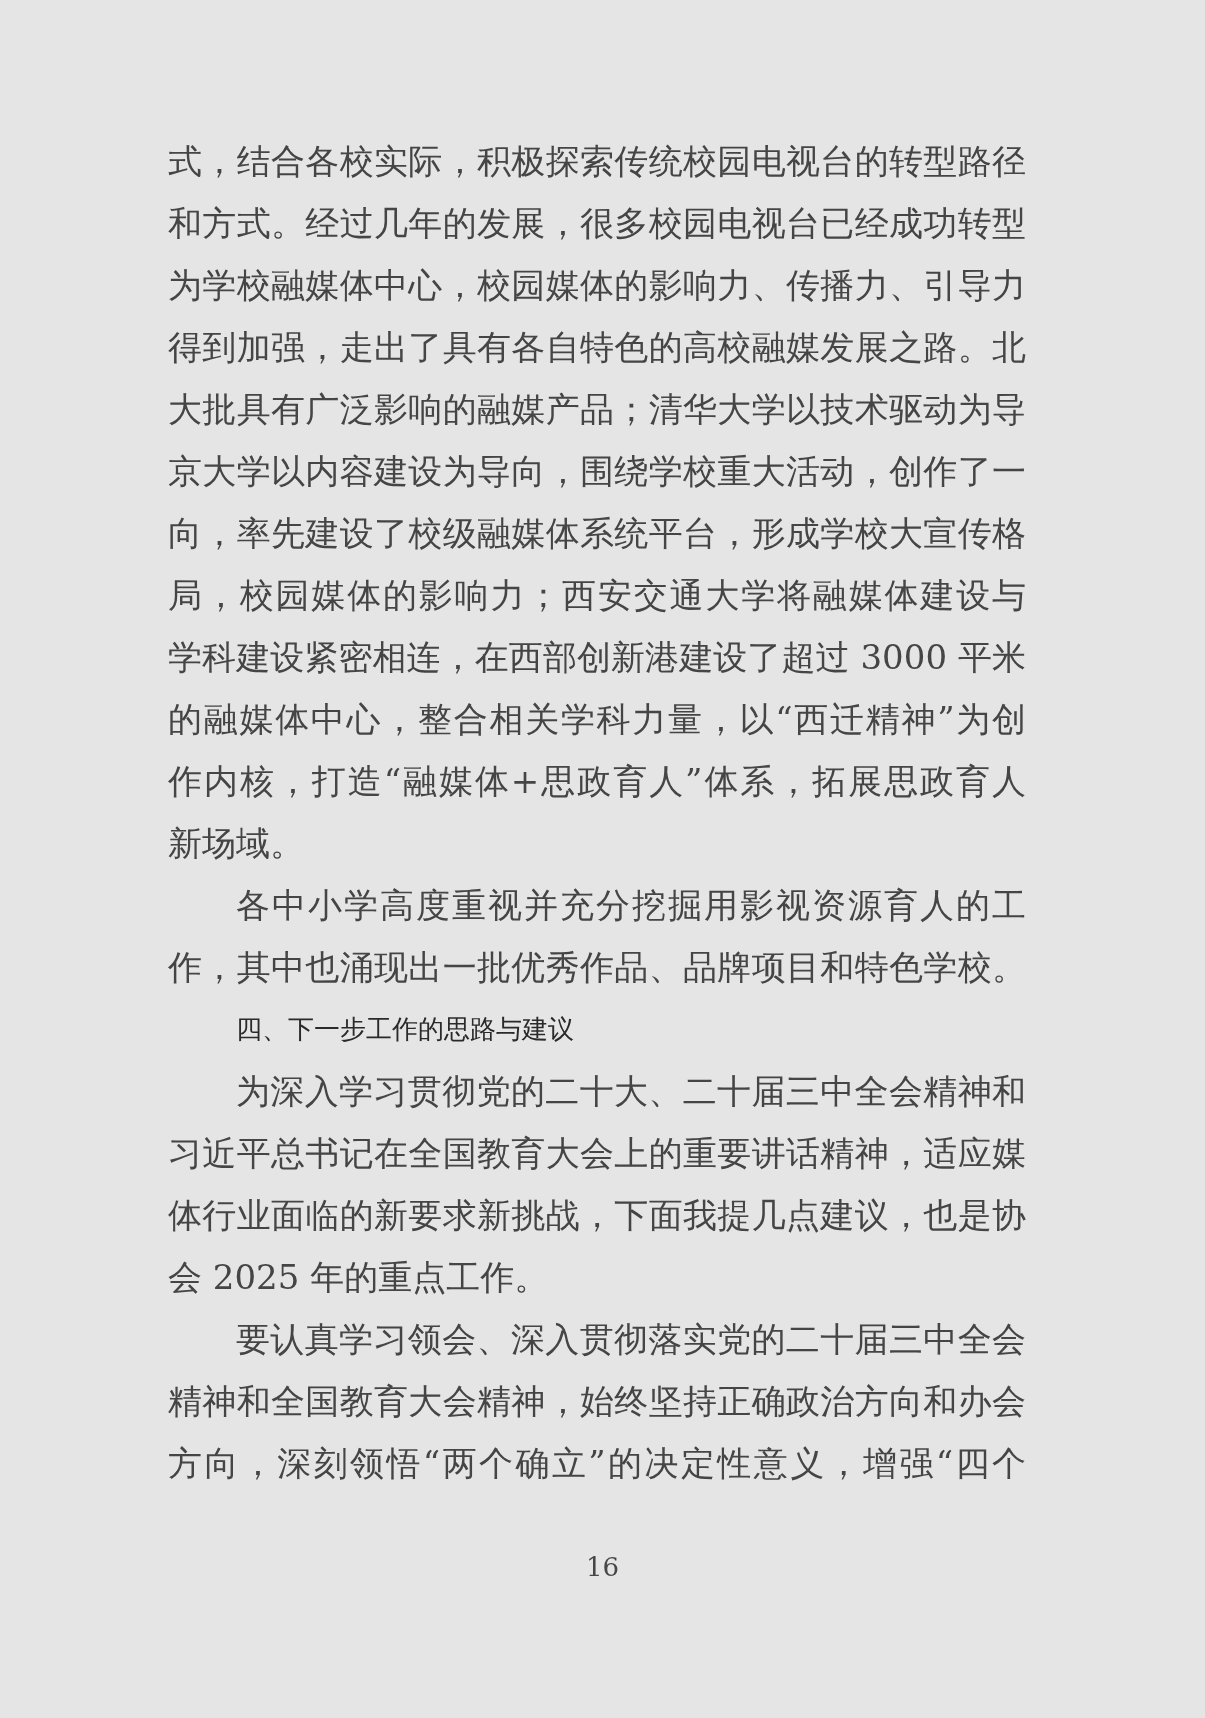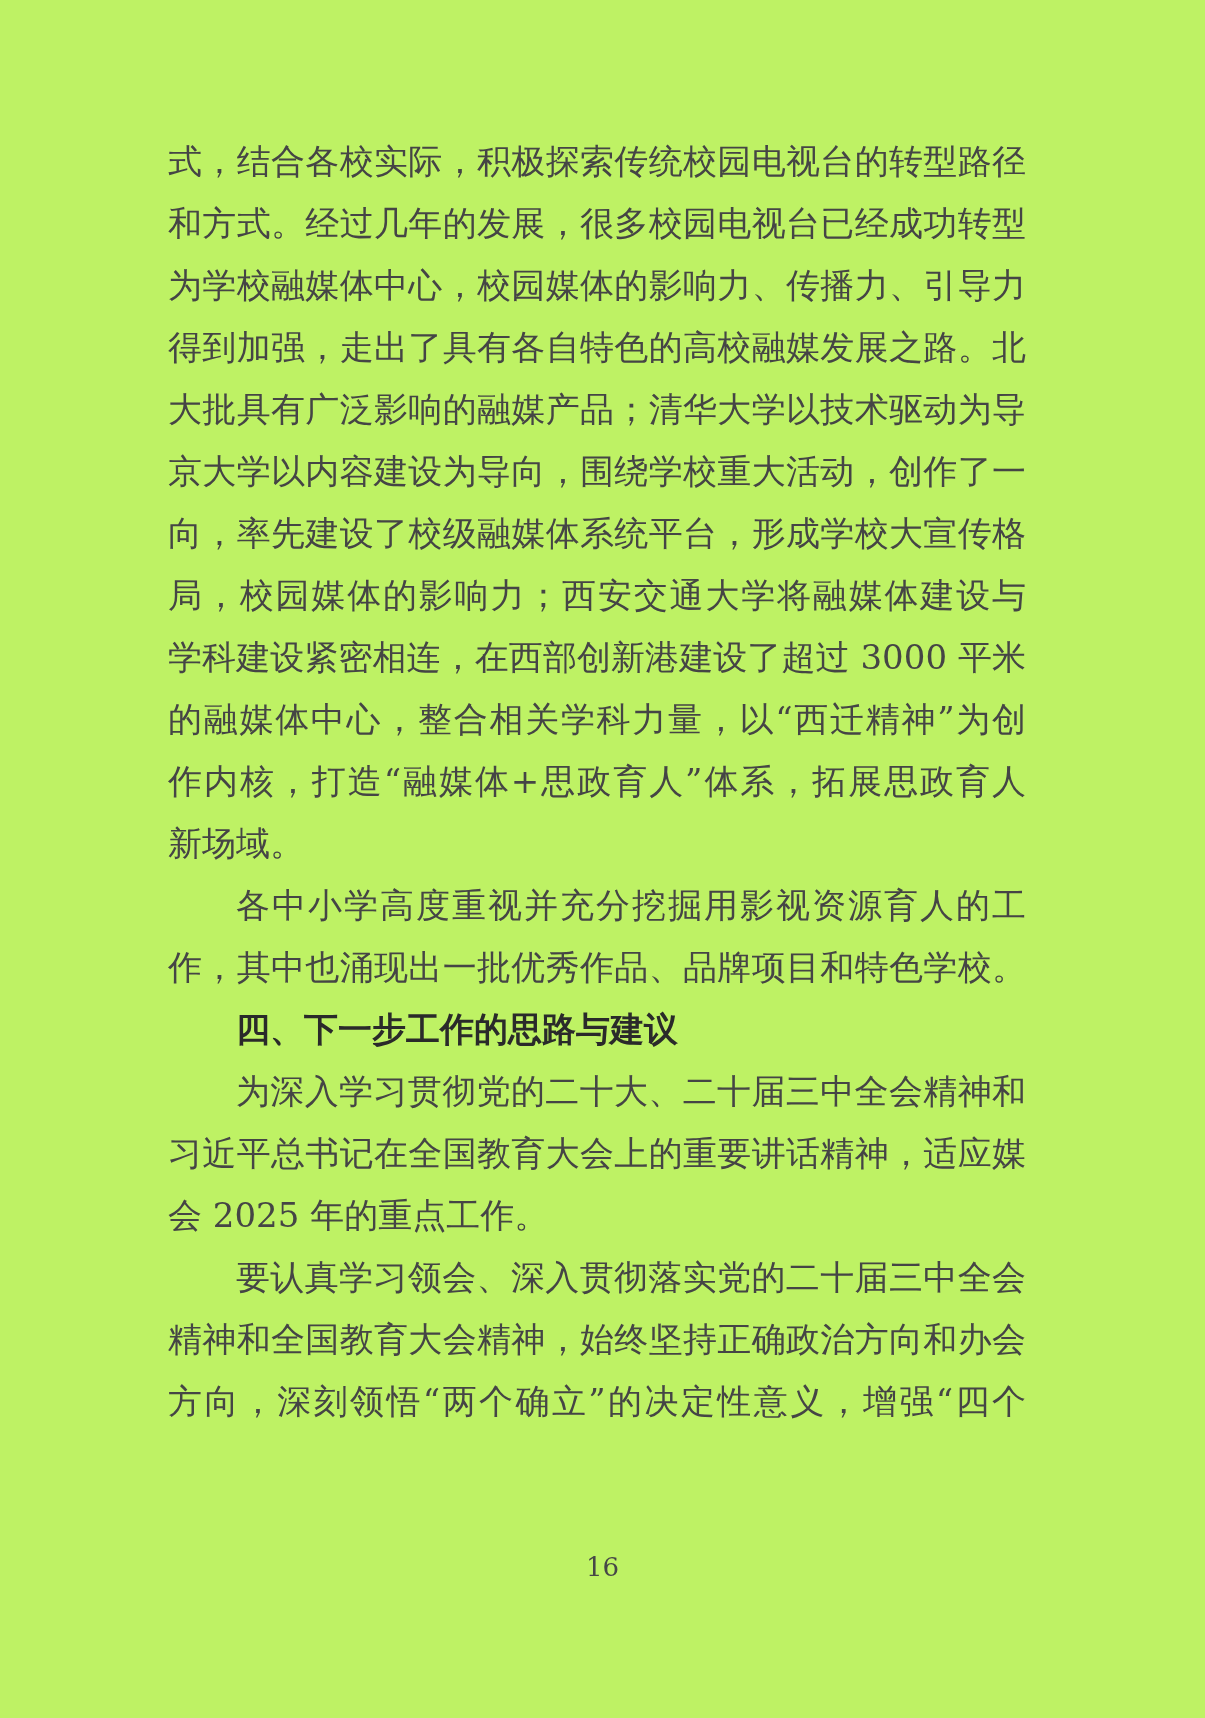--- a/index.html
+++ b/index.html
@@ -4,21 +4,21 @@
 <style>
   html, body {
     margin: 0;
     padding: 0;
     background: #ffffff;
   }
   .page {
     position: relative;
     width: 1205px;
     height: 1718px;
-    background: #bef264;
+    background: #e5e5e5;
     overflow: hidden;
     font-family: "DejaVu Serif", "Liberation Serif", serif;
   }
   .text-block {
     position: absolute;
     left: 168px;
     top: 130px;
     width: 858px;
   }
   .line {
@@ -33,23 +33,23 @@
   }
   .line.no-just {
     text-align: left;
     text-align-last: left;
   }
   .line.indent {
     text-indent: 68px;
   }
   .line.heading-hei {
     font-family: "DejaVu Sans", "Liberation Sans", sans-serif;
-    font-weight: 700;
+    font-weight: 400;
     color: #2a2a2a;
-    font-size: 34px;
+    font-size: 26px;
     text-align: right;
   }
   .line.heading-kai {
     font-family: "DejaVu Serif", "Liberation Serif", serif;
     font-weight: 700;
     color: #2d2d2d;
     font-size: 34px;
   }
   .page-number {
     position: absolute;
@@ -77,19 +77,20 @@
       <div class="line">局，校园媒体的影响力；西安交通大学将融媒体建设与</div>
       <div class="line">学科建设紧密相连，在西部创新港建设了超过 3000 平米</div>
       <div class="line">的融媒体中心，整合相关学科力量，以“西迁精神”为创</div>
       <div class="line">作内核，打造“融媒体+思政育人”体系，拓展思政育人</div>
       <div class="line no-just">新场域。</div>
       <div class="line indent">各中小学高度重视并充分挖掘用影视资源育人的工</div>
       <div class="line">作，其中也涌现出一批优秀作品、品牌项目和特色学校。</div>
       <div class="line heading-hei indent no-just">四、下一步工作的思路与建议</div>
       <div class="line indent">为深入学习贯彻党的二十大、二十届三中全会精神和</div>
       <div class="line">习近平总书记在全国教育大会上的重要讲话精神，适应媒</div>
+      <div class="line">体行业面临的新要求新挑战，下面我提几点建议，也是协</div>
       <div class="line no-just">会 2025 年的重点工作。</div>
       <div class="line indent">要认真学习领会、深入贯彻落实党的二十届三中全会</div>
       <div class="line">精神和全国教育大会精神，始终坚持正确政治方向和办会</div>
       <div class="line">方向，深刻领悟“两个确立”的决定性意义，增强“四个</div>
     </div>
   <div class="page-number">16</div>
 </div>
 
 </body></html>

